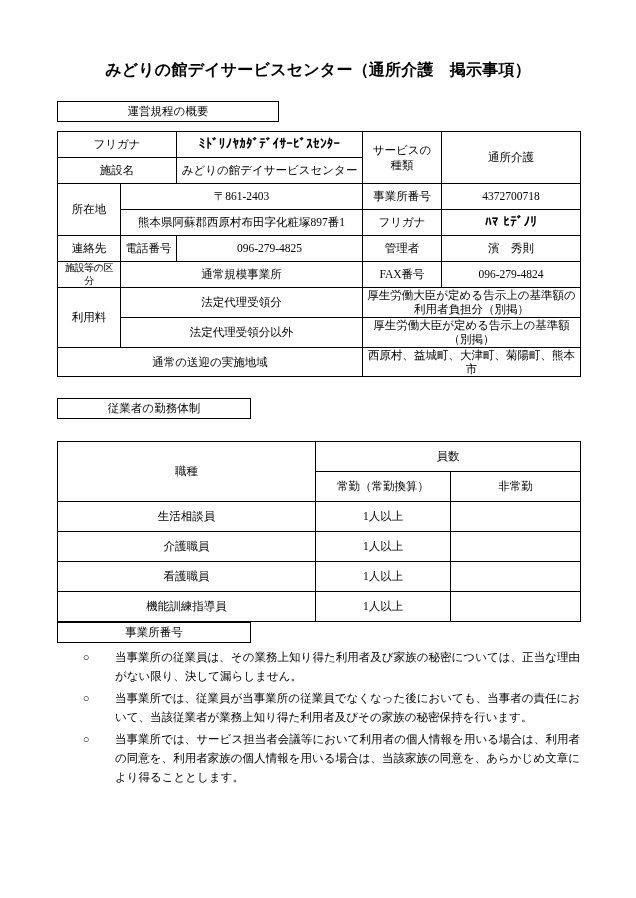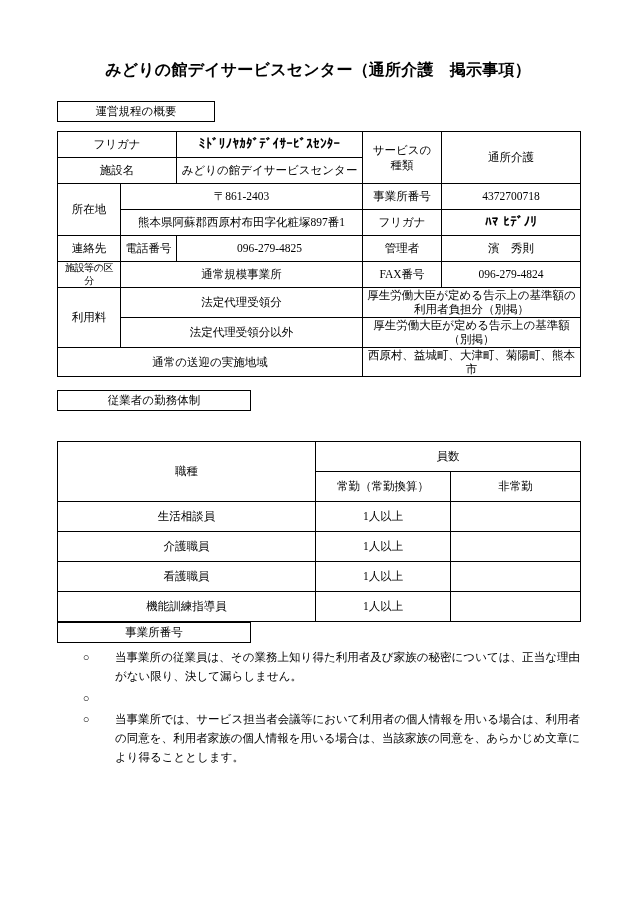--- a/index.html
+++ b/index.html
@@ -38,22 +38,22 @@
   
   .section-box {
     position: absolute;
     border: 1px solid #000;
     box-sizing: border-box;
     height: 21px;
     line-height: 19px;
     text-align: center;
     font-size: 11.5px;
   }
-  #sec-box-1 { left: 57px; top: 101px; width: 158px; }
-  #sec-box-2 { left: 57px; top: 390px; width: 194px; }
+  #sec-box-1 { left: 57px; top: 101px; width: 222px; }
+  #sec-box-2 { left: 57px; top: 398px; width: 194px; }
   #sec-box-3 { left: 57px; top: 622px; width: 194px; }
 
   
   table.doc-table {
     position: absolute;
     border-collapse: collapse;
     table-layout: fixed;
     font-size: 11.5px;
   }
   table.doc-table td {
@@ -241,20 +241,21 @@
 
   <div class="section-box" id="sec-box-3">事業所番号</div>
 
   <div class="bullet-list">
     <div class="bullet-item">
       <span class="bullet-mark">○</span>
       <span class="bullet-text">当事業所の従業員は、その業務上知り得た利用者及び家族の秘密については、正当な理由がない限り、決して漏らしません。</span>
     </div>
     <div class="bullet-item">
       <span class="bullet-mark">○</span>
+      <span class="bullet-text">当事業所では、従業員が当事業所の従業員でなくなった後においても、当事者の責任において、当該従業者が業務上知り得た利用者及びその家族の秘密保持を行います。</span>
     </div>
     <div class="bullet-item">
       <span class="bullet-mark">○</span>
       <span class="bullet-text">当事業所では、サービス担当者会議等において利用者の個人情報を用いる場合は、利用者の同意を、利用者家族の個人情報を用いる場合は、当該家族の同意を、あらかじめ文章により得ることとします。</span>
     </div>
   </div>
 
 </div>
 
 </body></html>

